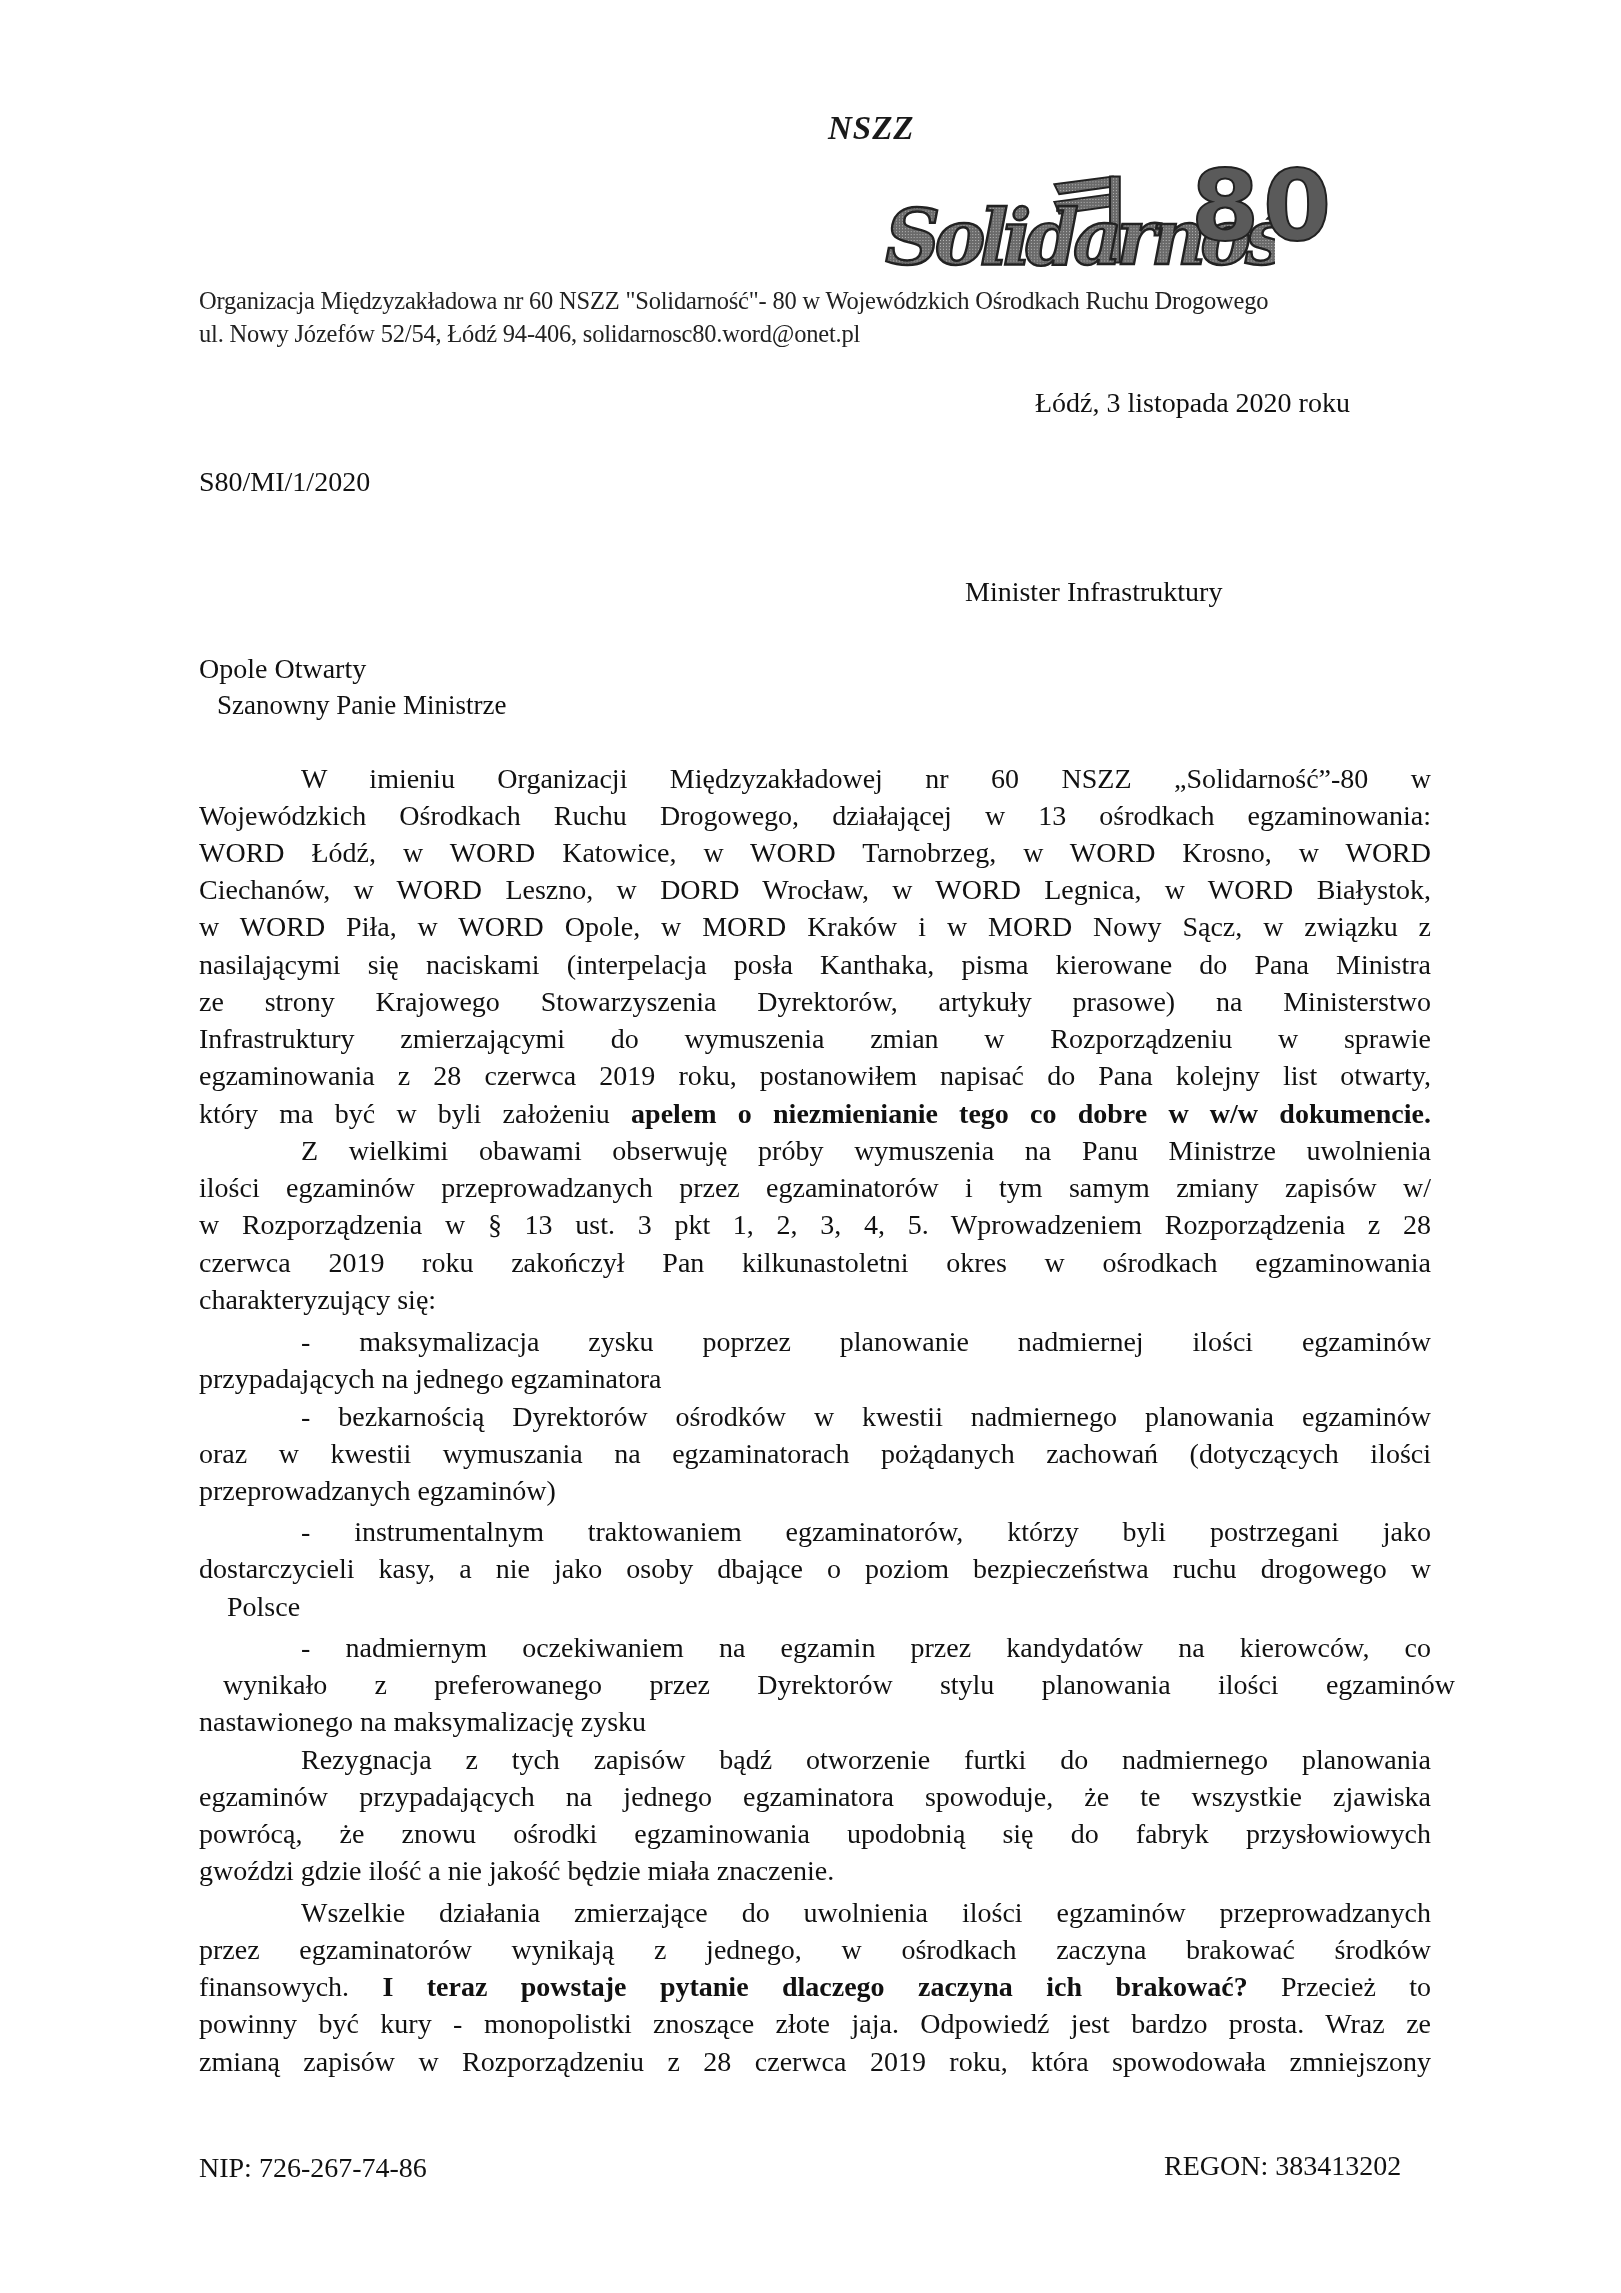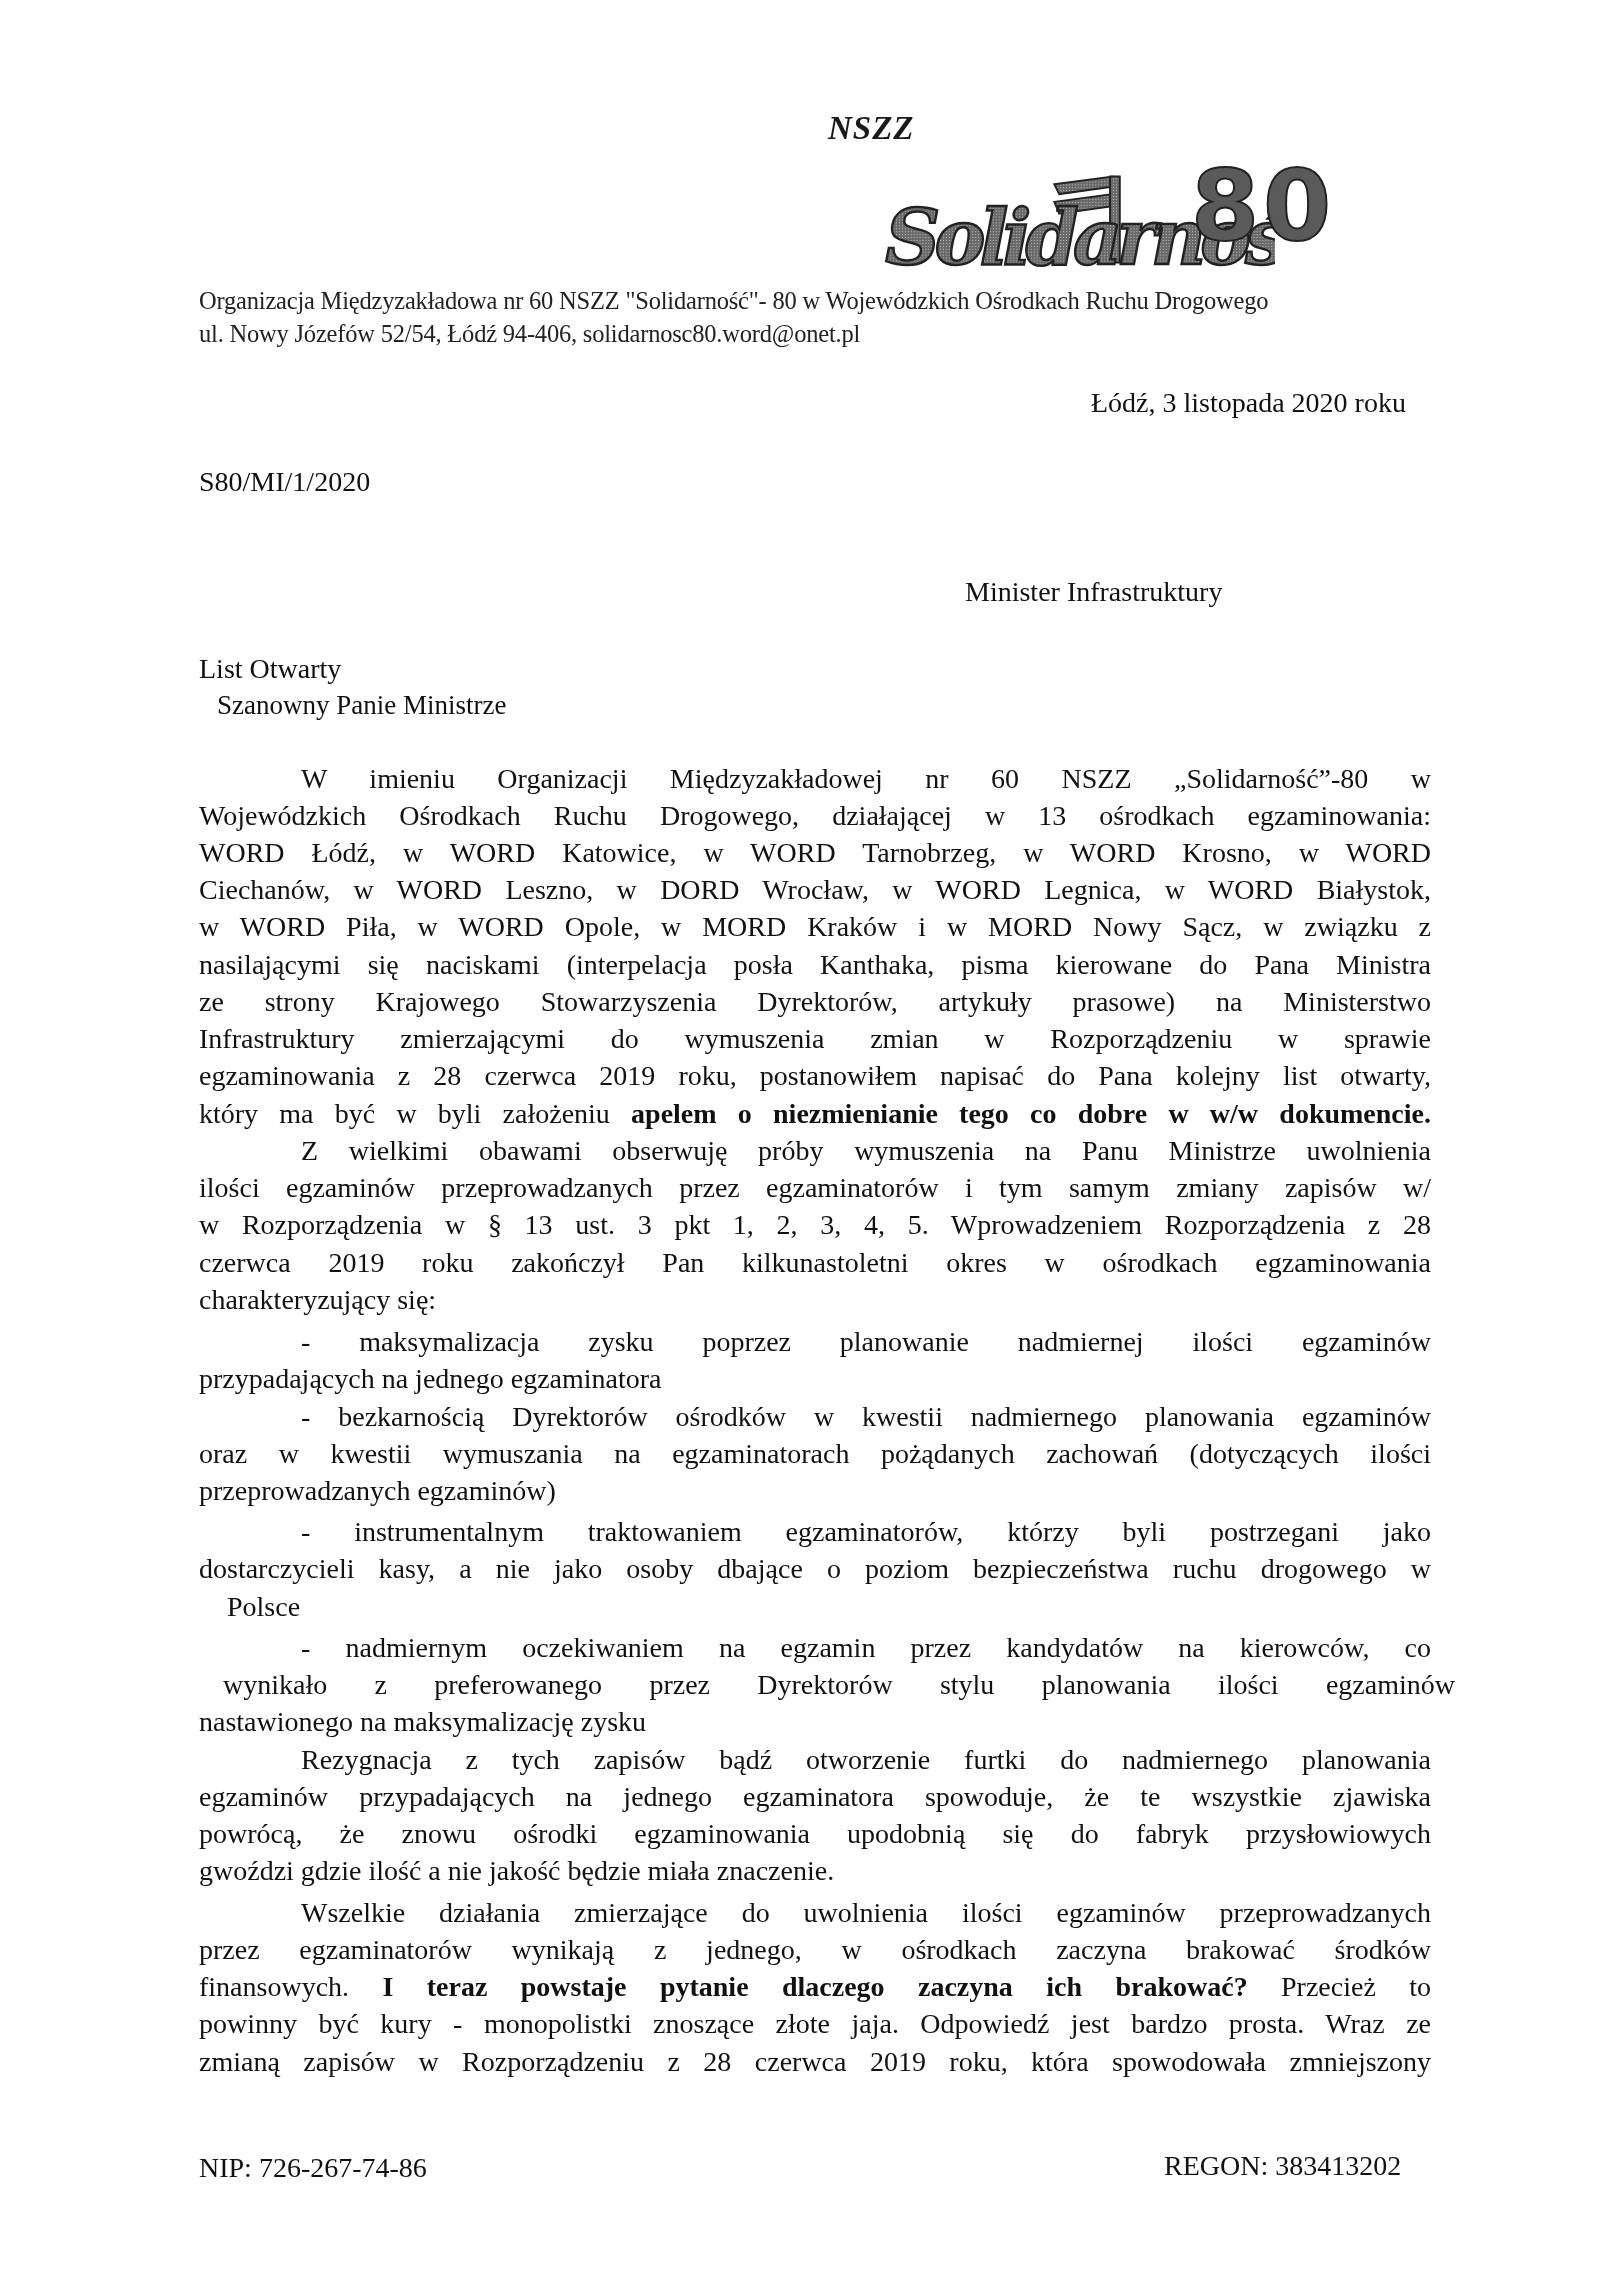--- a/index.html
+++ b/index.html
@@ -37,25 +37,25 @@
       <path d="M195 48 L255 40 L258 52 L200 60 Z" fill="url(#dots)" stroke="#222" stroke-width="2"></path>
       <path d="M252 22 L262 22 L262 110 L252 110 Z" fill="url(#dots)" stroke="#222" stroke-width="2"></path>
       <text x="22" y="112" font-family="DejaVu Serif, serif" font-style="italic" font-weight="bold" font-size="78" fill="url(#dots)" stroke="#222" stroke-width="2.5" letter-spacing="-6">Solidarność</text>
     </svg>
   </div>
   <div class="abs logo-80">80</div>
 
   <div class="abs hdr" style="left:199px; top:287px;">Organizacja Międzyzakładowa nr 60 NSZZ "Solidarność"- 80 w Wojewódzkich Ośrodkach Ruchu Drogowego</div>
   <div class="abs hdr" style="left:199px; top:320px;">ul. Nowy Józefów 52/54, Łódź 94-406, solidarnosc80.word@onet.pl</div>
 
-  <div class="abs t" style="left:1091px; top:389px; font-size:28px;">Łódź, 3 listopada 2020 roku</div>
+  <div class="abs t" style="left:1035px; top:389px; font-size:28px;">Łódź, 3 listopada 2020 roku</div>
   <div class="abs t" style="left:199px; top:468px; font-size:28px;">S80/MI/1/2020</div>
   <div class="abs t" style="left:965px; top:578px; font-size:28px;">Minister Infrastruktury</div>
 
-  <div class="abs t" style="left:199px; top:655px; font-size:28px;">List Otwarty</div>
+  <div class="abs t" style="left:199px; top:655px; font-size:28px;">Opole Otwarty</div>
   <div class="abs t" style="left:217px; top:692px; font-size:27px;">Szanowny Panie Ministrze</div>
 
   <div class="line ind" style="top:765px;">W imieniu Organizacji Międzyzakładowej nr 60 NSZZ „Solidarność”-80 w</div>
   <div class="line" style="top:802px;">Wojewódzkich Ośrodkach Ruchu Drogowego, działającej w 13 ośrodkach egzaminowania:</div>
   <div class="line" style="top:839px;">WORD Łódź, w WORD Katowice, w WORD Tarnobrzeg, w WORD Krosno, w WORD</div>
   <div class="line" style="top:876px;">Ciechanów, w WORD Leszno, w DORD Wrocław, w WORD Legnica, w WORD Białystok,</div>
   <div class="line" style="top:913px;">w WORD Piła, w WORD Opole, w MORD Kraków i w MORD Nowy Sącz, w związku z</div>
   <div class="line" style="top:951px;">nasilającymi się naciskami (interpelacja posła Kanthaka, pisma kierowane do Pana Ministra</div>
   <div class="line" style="top:988px;">ze strony Krajowego Stowarzyszenia Dyrektorów, artykuły prasowe) na Ministerstwo</div>
   <div class="line" style="top:1025px;">Infrastruktury zmierzającymi do wymuszenia zmian w Rozporządzeniu w sprawie</div>

